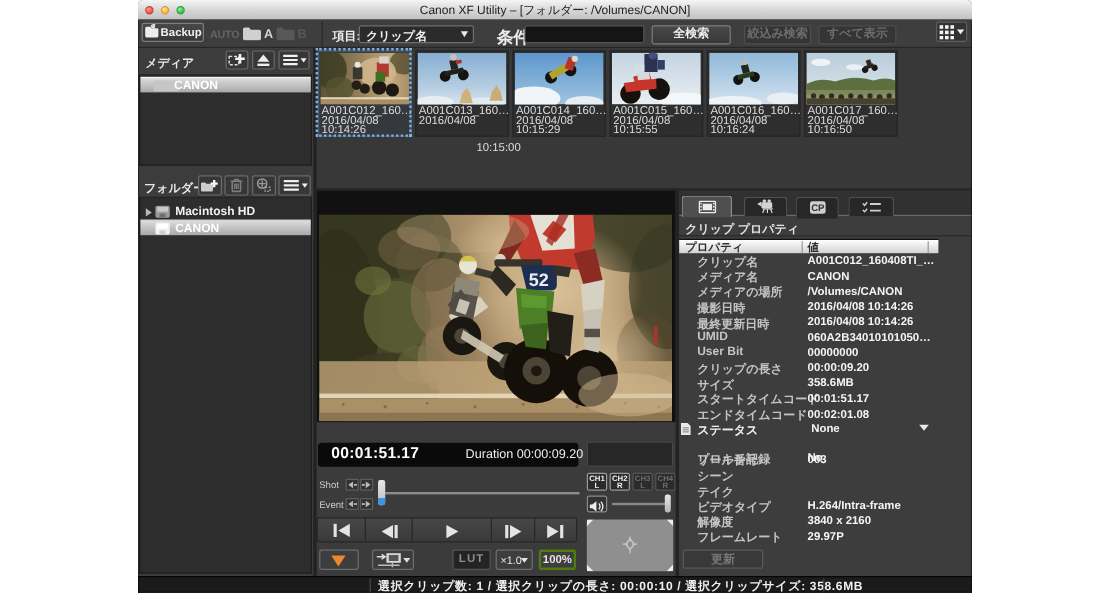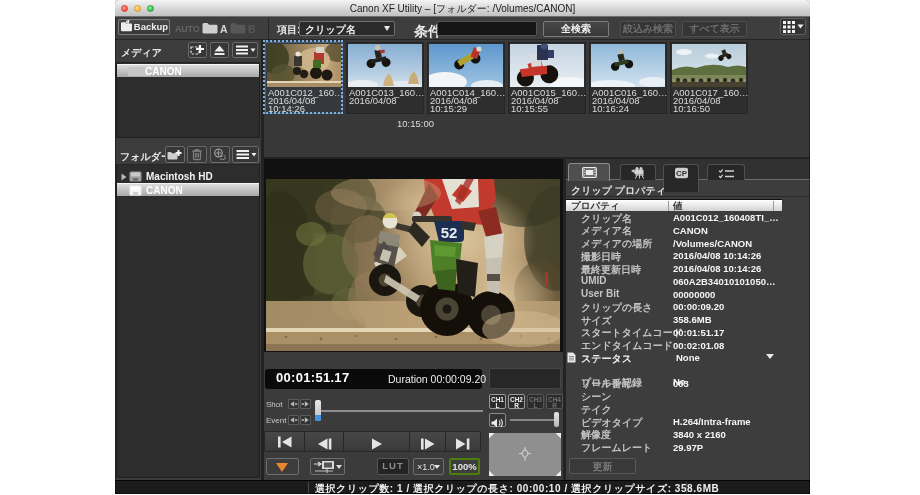--- a/index.html
+++ b/index.html
@@ -578,21 +578,21 @@
     </div>
     <div class="tab" style="left:54px;top:5px;width:36px;height:16px;">
       <svg width="16" height="12" viewBox="0 0 16 12" style="margin-top:1px;">
         <path d="M1 4 L4.5 6 L4.5 2 Z" fill="#d4d4d4"></path>
         <rect x="4.5" y="2.5" width="9" height="5" rx="1" fill="#d4d4d4"></rect>
         <circle cx="7" cy="1.6" r="1.5" fill="#d4d4d4"></circle>
           <circle cx="11" cy="1.6" r="1.5" fill="#d4d4d4"></circle>
         <path d="M5.5 8 H14 M7 8 L5.5 11.5 M12 8 L13.5 11.5 M9.5 8 V11.5" stroke="#d4d4d4" stroke-width="1" fill="none"></path>
       </svg>
     </div>
-    <div class="tab" style="left:97px;top:5px;width:36px;height:28px;">
+    <div class="tab" style="left:97px;top:5px;width:36px;height:18px;">
       <svg width="15" height="12" viewBox="0 0 15 12" style="margin-top:2px;">
         <rect x="1" y="0.8" width="13" height="10.4" rx="2" fill="#cfcfcf"></rect>
         <text x="7.5" y="9" font-family="Liberation Sans,sans-serif" font-size="8" font-weight="bold" fill="#333" text-anchor="middle">CP</text>
       </svg>
     </div>
     <div class="tab" style="left:141px;top:5px;width:38px;height:16px;">
       <svg width="17" height="11" viewBox="0 0 17 11" style="margin-top:2px;">
         <path d="M1 2.6 l1.5 1.5 2.2 -2.6 M1 8 l1.5 1.5 2.2 -2.6" stroke="#cfcfcf" stroke-width="1.2" fill="none"></path>
         <path d="M7 3 H16 M7 8.5 H16" stroke="#cfcfcf" stroke-width="1.6"></path>
       </svg>

